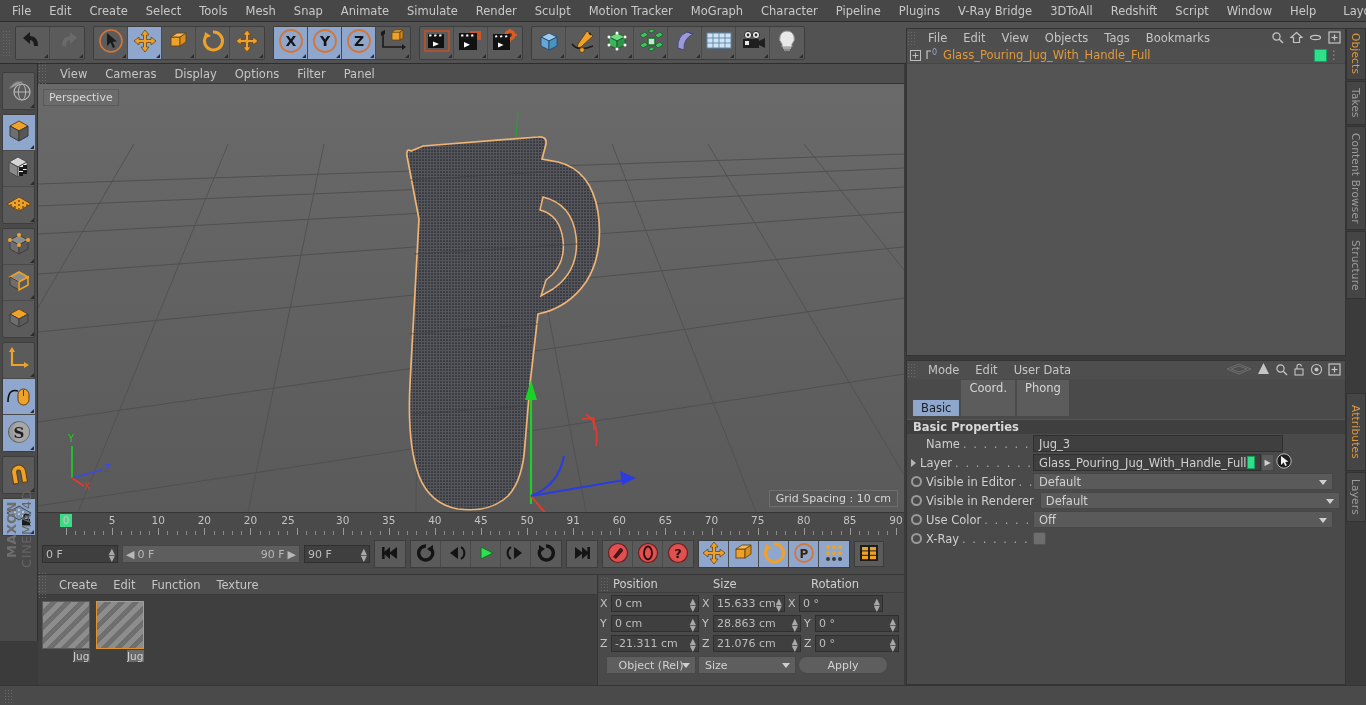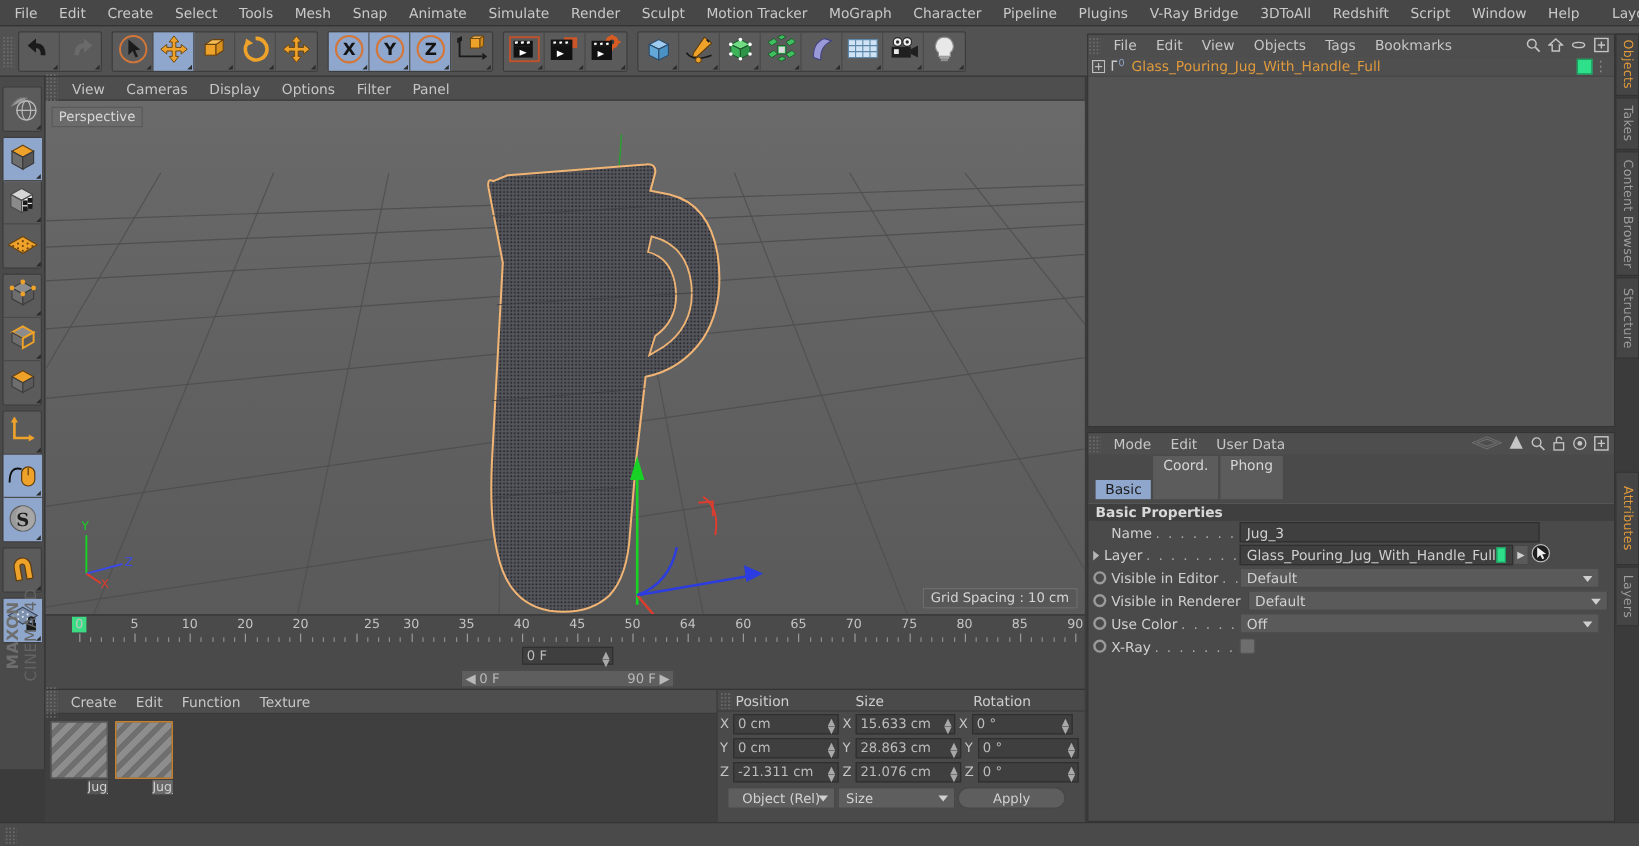--- a/index.html
+++ b/index.html
@@ -73,21 +73,21 @@
   .gridlabel{position:absolute;right:6px;bottom:5px;background:#585858;border:1px solid #6d6d6d;
       color:#d6d6d6;font-size:11px;padding:1px 6px;}
   .axiswidget{position:absolute;left:22px;bottom:22px;width:60px;height:60px;}
 
   
   .timeline{position:absolute;left:38px;top:512px;width:866px;height:62px;background:#4a4a4a;border-top:1px solid #353535;}
   .tlruler{position:relative;height:26px;margin-left:10px;}
   .tlnum{position:absolute;top:1px;font-size:10.5px;color:#c4c4c4;transform:translateX(-50%);}
   .tltick{position:absolute;bottom:4px;width:1px;background:#9a9a9a;}
   .greenmark{position:absolute;left:12px;top:1px;width:12px;height:13px;background:#3ddc84;}
-  .tlrow{display:flex;align-items:center;height:30px;padding-left:4px;gap:4px;flex-direction:column;}
+  .tlrow{display:flex;align-items:center;height:30px;padding-left:4px;gap:4px;}
   .numfield{height:18px;background:#3f3f3f;border:1px solid #303030;display:flex;align-items:center;
     padding:0 3px;color:#bdbdbd;font-size:11px;position:relative;}
   .spin{position:absolute;right:2px;top:2px;color:#a9a9a9;font-size:8px;line-height:7px;}
   .rangebar{height:18px;background:#5e5e5e;border:1px solid #474747;display:flex;align-items:center;
      justify-content:space-between;padding:0 3px;color:#b8b8b8;font-size:11px;}
   .pbtn{width:30px;height:26px;display:flex;align-items:center;justify-content:center;
     background:#5b5b5b;border:1px solid #3d3d3d;}
   .pgroup{display:flex;background:#5b5b5b;border:1px solid #3d3d3d;}
   .pgroup .pbtn{border:none;border-right:1px solid #4a4a4a;}
   .pgroup .pbtn:last-child{border-right:none;}
@@ -700,21 +700,21 @@
         <div class="tltick" style="left: 165.556px; height: 4px; background: rgb(138, 138, 138);"></div>
         <div class="tltick" style="left: 174.778px; height: 4px; background: rgb(138, 138, 138);"></div>
         <div class="tltick" style="left: 184px; height: 4px; background: rgb(138, 138, 138);"></div>
         <div class="tltick" style="left: 193.222px; height: 4px; background: rgb(138, 138, 138);"></div>
         <div class="tlnum" style="left: 202.444px;">20</div>
         <div class="tltick" style="left: 202.444px; height: 7px;"></div>
         <div class="tltick" style="left: 211.667px; height: 4px; background: rgb(138, 138, 138);"></div>
         <div class="tltick" style="left: 220.889px; height: 4px; background: rgb(138, 138, 138);"></div>
         <div class="tltick" style="left: 230.111px; height: 4px; background: rgb(138, 138, 138);"></div>
         <div class="tltick" style="left: 239.333px; height: 4px; background: rgb(138, 138, 138);"></div>
-        <div class="tlnum" style="left: 262px;">25</div>
+        <div class="tlnum" style="left: 240px;">25</div>
         <div class="tltick" style="left: 248.556px; height: 7px;"></div>
         <div class="tltick" style="left: 257.778px; height: 4px; background: rgb(138, 138, 138);"></div>
         <div class="tltick" style="left: 267px; height: 4px; background: rgb(138, 138, 138);"></div>
         <div class="tltick" style="left: 276.222px; height: 4px; background: rgb(138, 138, 138);"></div>
         <div class="tltick" style="left: 285.444px; height: 4px; background: rgb(138, 138, 138);"></div>
         <div class="tlnum" style="left: 294.667px;">30</div>
         <div class="tltick" style="left: 294.667px; height: 7px;"></div>
         <div class="tltick" style="left: 303.889px; height: 4px; background: rgb(138, 138, 138);"></div>
         <div class="tltick" style="left: 313.111px; height: 4px; background: rgb(138, 138, 138);"></div>
         <div class="tltick" style="left: 322.333px; height: 4px; background: rgb(138, 138, 138);"></div>
@@ -736,21 +736,21 @@
         <div class="tltick" style="left: 442.222px; height: 4px; background: rgb(138, 138, 138);"></div>
         <div class="tltick" style="left: 451.444px; height: 4px; background: rgb(138, 138, 138);"></div>
         <div class="tltick" style="left: 460.667px; height: 4px; background: rgb(138, 138, 138);"></div>
         <div class="tltick" style="left: 469.889px; height: 4px; background: rgb(138, 138, 138);"></div>
         <div class="tlnum" style="left: 479.111px;">50</div>
         <div class="tltick" style="left: 479.111px; height: 7px;"></div>
         <div class="tltick" style="left: 488.333px; height: 4px; background: rgb(138, 138, 138);"></div>
         <div class="tltick" style="left: 497.556px; height: 4px; background: rgb(138, 138, 138);"></div>
         <div class="tltick" style="left: 506.778px; height: 4px; background: rgb(138, 138, 138);"></div>
         <div class="tltick" style="left: 516px; height: 4px; background: rgb(138, 138, 138);"></div>
-        <div class="tlnum" style="left: 525.222px;">64</div>
+        <div class="tlnum" style="left: 525.222px;">91</div>
         <div class="tltick" style="left: 525.222px; height: 7px;"></div>
         <div class="tltick" style="left: 534.444px; height: 4px; background: rgb(138, 138, 138);"></div>
         <div class="tltick" style="left: 543.667px; height: 4px; background: rgb(138, 138, 138);"></div>
         <div class="tltick" style="left: 552.889px; height: 4px; background: rgb(138, 138, 138);"></div>
         <div class="tltick" style="left: 562.111px; height: 4px; background: rgb(138, 138, 138);"></div>
         <div class="tlnum" style="left: 571.333px;">60</div>
         <div class="tltick" style="left: 571.333px; height: 7px;"></div>
         <div class="tltick" style="left: 580.556px; height: 4px; background: rgb(138, 138, 138);"></div>
         <div class="tltick" style="left: 589.778px; height: 4px; background: rgb(138, 138, 138);"></div>
         <div class="tltick" style="left: 599px; height: 4px; background: rgb(138, 138, 138);"></div>
@@ -973,21 +973,21 @@
       <div class="lab">Rotation</div>
     </div>
     <div id="coord-rows">
         <div class="coordrow">
           <span class="axlab">X</span>
           <div class="cfield" style="width:88px;">
             <span>0 cm</span>
             <span class="spin">▲<br>▼</span>
           </div>
           <span class="axlab">X</span>
-          <div class="cfield" style="width:83px;">
+          <div class="cfield" style="width:72px;">
             <span>15.633 cm</span>
             <span class="spin">▲<br>▼</span>
           </div>
           <span class="axlab">X</span>
           <div class="cfield" style="width:84px;">
             <span>0 °</span>
             <span class="spin">▲<br>▼</span>
           </div>
         </div>
         <div class="coordrow">

